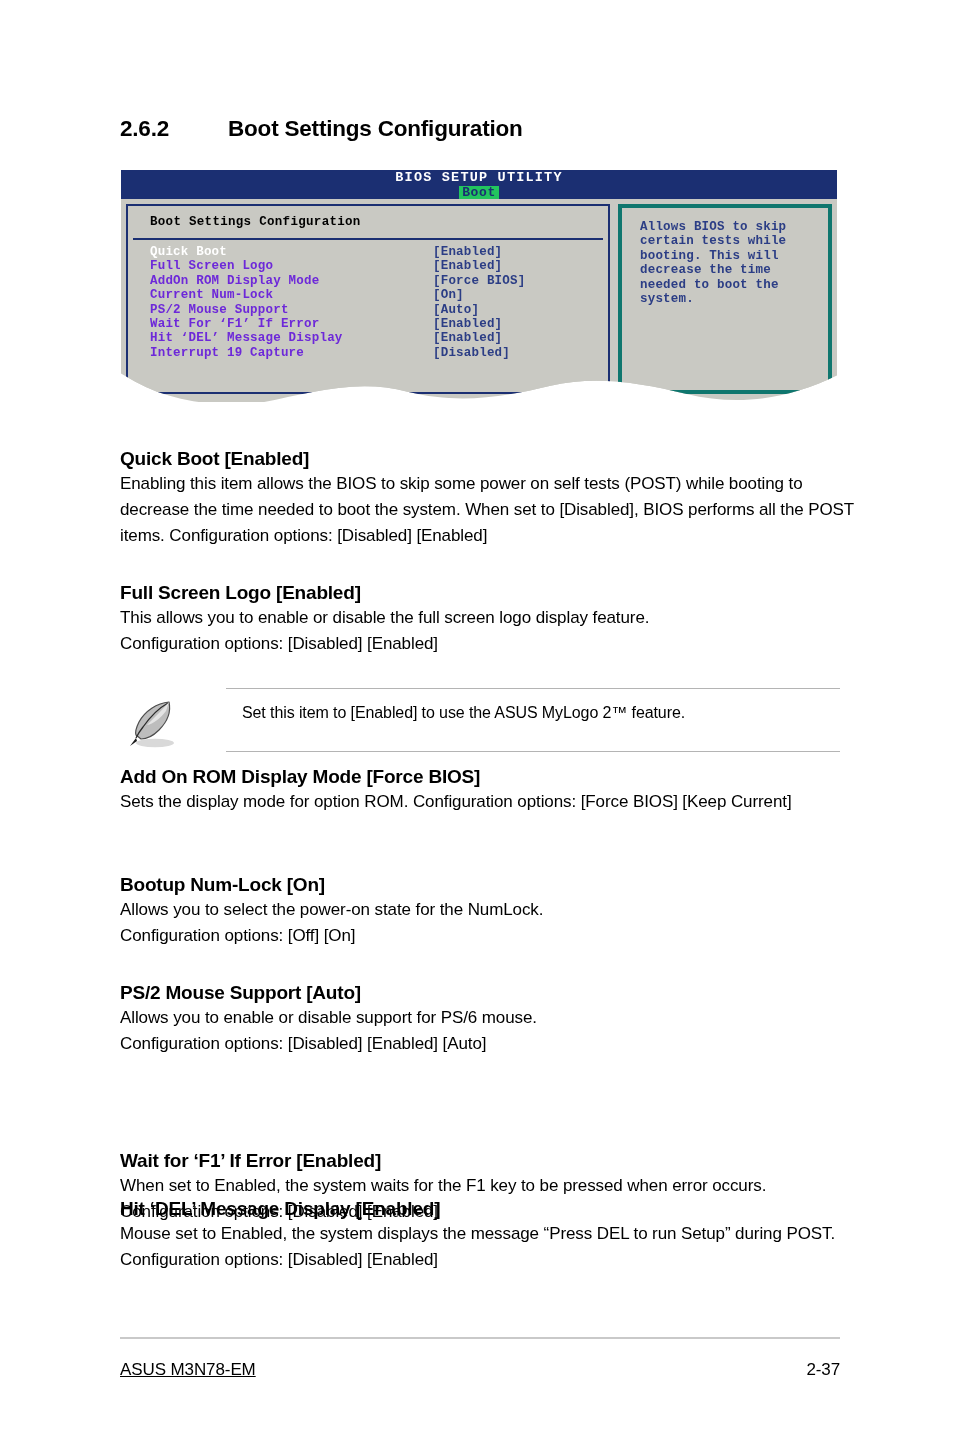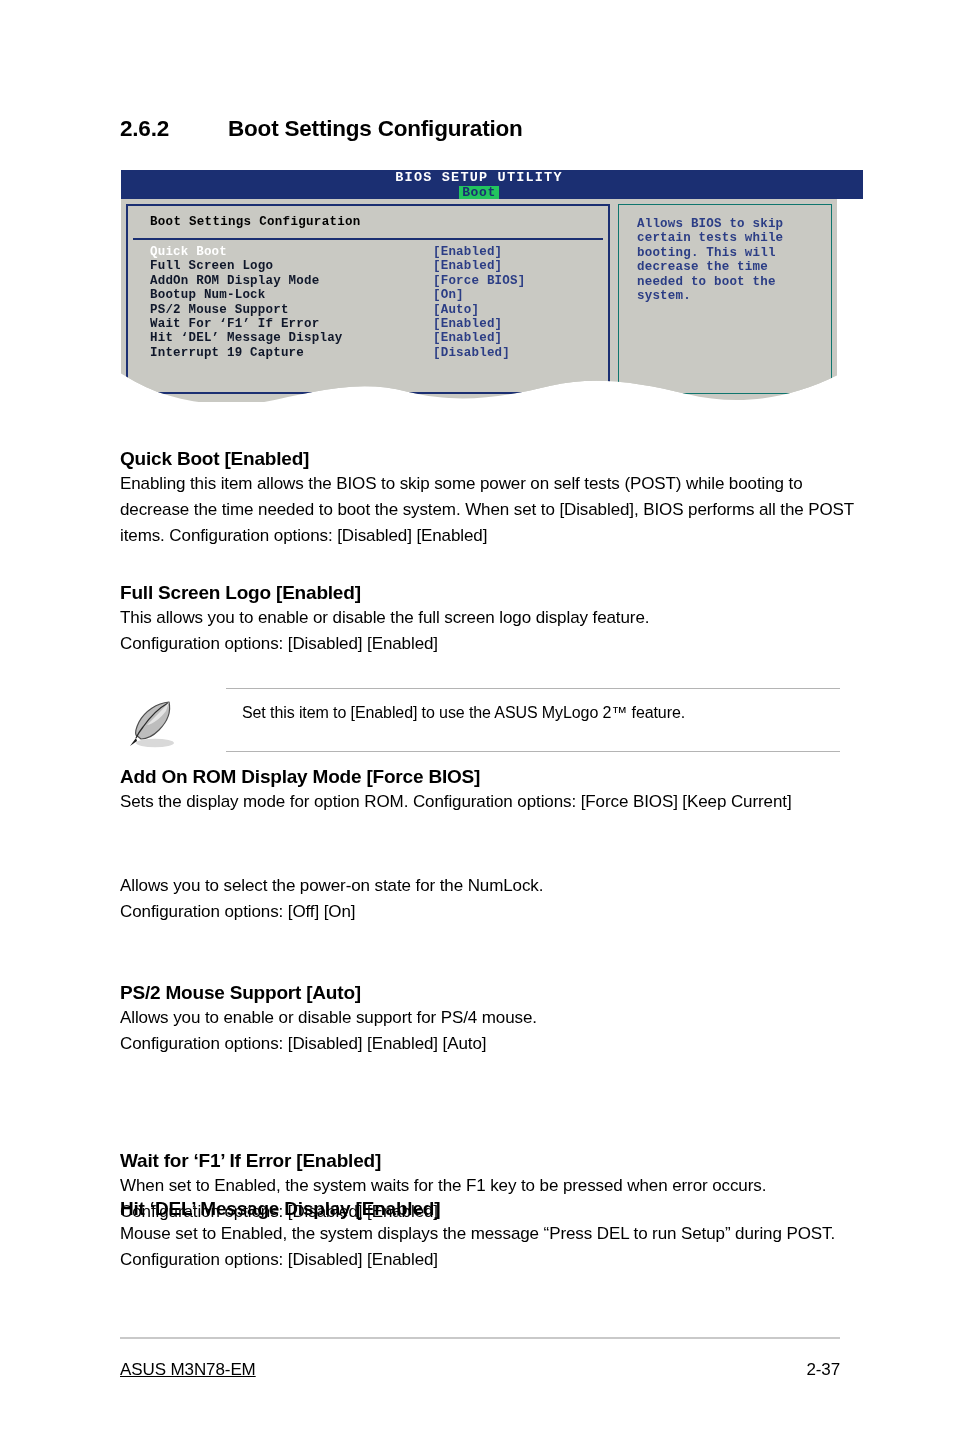--- a/index.html
+++ b/index.html
@@ -48,21 +48,20 @@
     top: 170px;
     width: 716px;
     height: 232px;
   }
   .bios-titlebar {
     position: absolute;
     left: 0; top: 0;
     width: 716px;
     height: 29px;
     background: #1b2f72;
-    padding-left: 26px;
   }
   .bios-title {
     position: absolute;
     left: 0; top: 0px;
     width: 716px;
     text-align: center;
     color: #ffffff;
     font-family: "Liberation Mono", monospace;
     font-size: 13.5px;
     font-weight: bold;
@@ -125,21 +124,21 @@
     height: 190px;
     border: 2px solid #1b2f72;
     box-sizing: border-box;
     background: #c9c9c3;
   }
   .panel-right {
     position: absolute;
     left: 497px; top: 5px;
     width: 214px;
     height: 190px;
-    border: 1px solid #0f766e;
+    border: 4px solid #0f766e;
     box-sizing: border-box;
     background: #c9c9c3;
   }
 
   .panel-heading {
     position: absolute;
     left: 22px; top: 9px;
     font-family: "Liberation Mono", monospace;
     font-size: 12.5px;
     font-weight: bold;
@@ -165,21 +164,21 @@
     height: 14.4px;
     line-height: 14.4px;
     white-space: nowrap;
   }
   .opt-label {
     position: absolute;
     left: 22px;
     font-family: "Liberation Mono", monospace;
     font-size: 12.5px;
     font-weight: bold;
-    color: #0f172a;
+    color: #6d28d9;
     letter-spacing: 0.2px;
   }
   .opt-row.selected .opt-label { color: #ffffff; }
   .opt-value {
     position: absolute;
     left: 305px;
     font-family: "Liberation Mono", monospace;
     font-size: 12.5px;
     font-weight: bold;
     color: #2b3d85;
@@ -320,21 +319,21 @@
                 </div>
                 <div class="opt-row">
                   <span class="opt-label">Full Screen Logo</span>
                   <span class="opt-value">[Enabled]</span>
                 </div>
                 <div class="opt-row">
                   <span class="opt-label">AddOn ROM Display Mode</span>
                   <span class="opt-value">[Force BIOS]</span>
                 </div>
                 <div class="opt-row">
-                  <span class="opt-label">Bootup Num-Lock</span>
+                  <span class="opt-label">Current Num-Lock</span>
                   <span class="opt-value">[On]</span>
                 </div>
                 <div class="opt-row">
                   <span class="opt-label">PS/2 Mouse Support</span>
                   <span class="opt-value">[Auto]</span>
                 </div>
                 <div class="opt-row">
                   <span class="opt-label">Wait For ‘F1’ If Error</span>
                   <span class="opt-value">[Enabled]</span>
                 </div>
@@ -383,27 +382,28 @@
       <div class="note-text">Set this item to [Enabled] to use the ASUS MyLogo 2™ feature.</div>
     </div>
   </div>
 
   <div class="blk" style="left:120px; top:765px;">
     <h3 class="item-title">Add On ROM Display Mode [Force BIOS]</h3>
     <p class="item-body">Sets the display mode for option ROM. Configuration options: [Force BIOS] [Keep Current]</p>
   </div>
 
   <div class="blk" style="left:120px; top:873px;">
+    <h3 class="item-title">Bootup Num-Lock [On]</h3>
     <p class="item-body" style="white-space:pre-line;">Allows you to select the power-on state for the NumLock.
 Configuration options: [Off] [On]</p>
   </div>
 
   <div class="blk" style="left:120px; top:981px;">
     <h3 class="item-title">PS/2 Mouse Support [Auto]</h3>
-    <p class="item-body" style="white-space:pre-line;">Allows you to enable or disable support for PS/4 mouse.
+    <p class="item-body" style="white-space:pre-line;">Allows you to enable or disable support for PS/6 mouse.
 Configuration options: [Disabled] [Enabled] [Auto]</p>
   </div>
 
   <div class="blk" style="left:120px; top:1149px;">
     <h3 class="item-title">Wait for ‘F1’ If Error [Enabled]</h3>
     <p class="item-body">When set to Enabled, the system waits for the F1 key to be pressed when error occurs. Configuration options: [Disabled] [Enabled]</p>
   </div>
 
   <div class="blk" style="left:120px; top:1197px;">
     <h3 class="item-title">Hit ‘DEL’ Message Display [Enabled]</h3>

